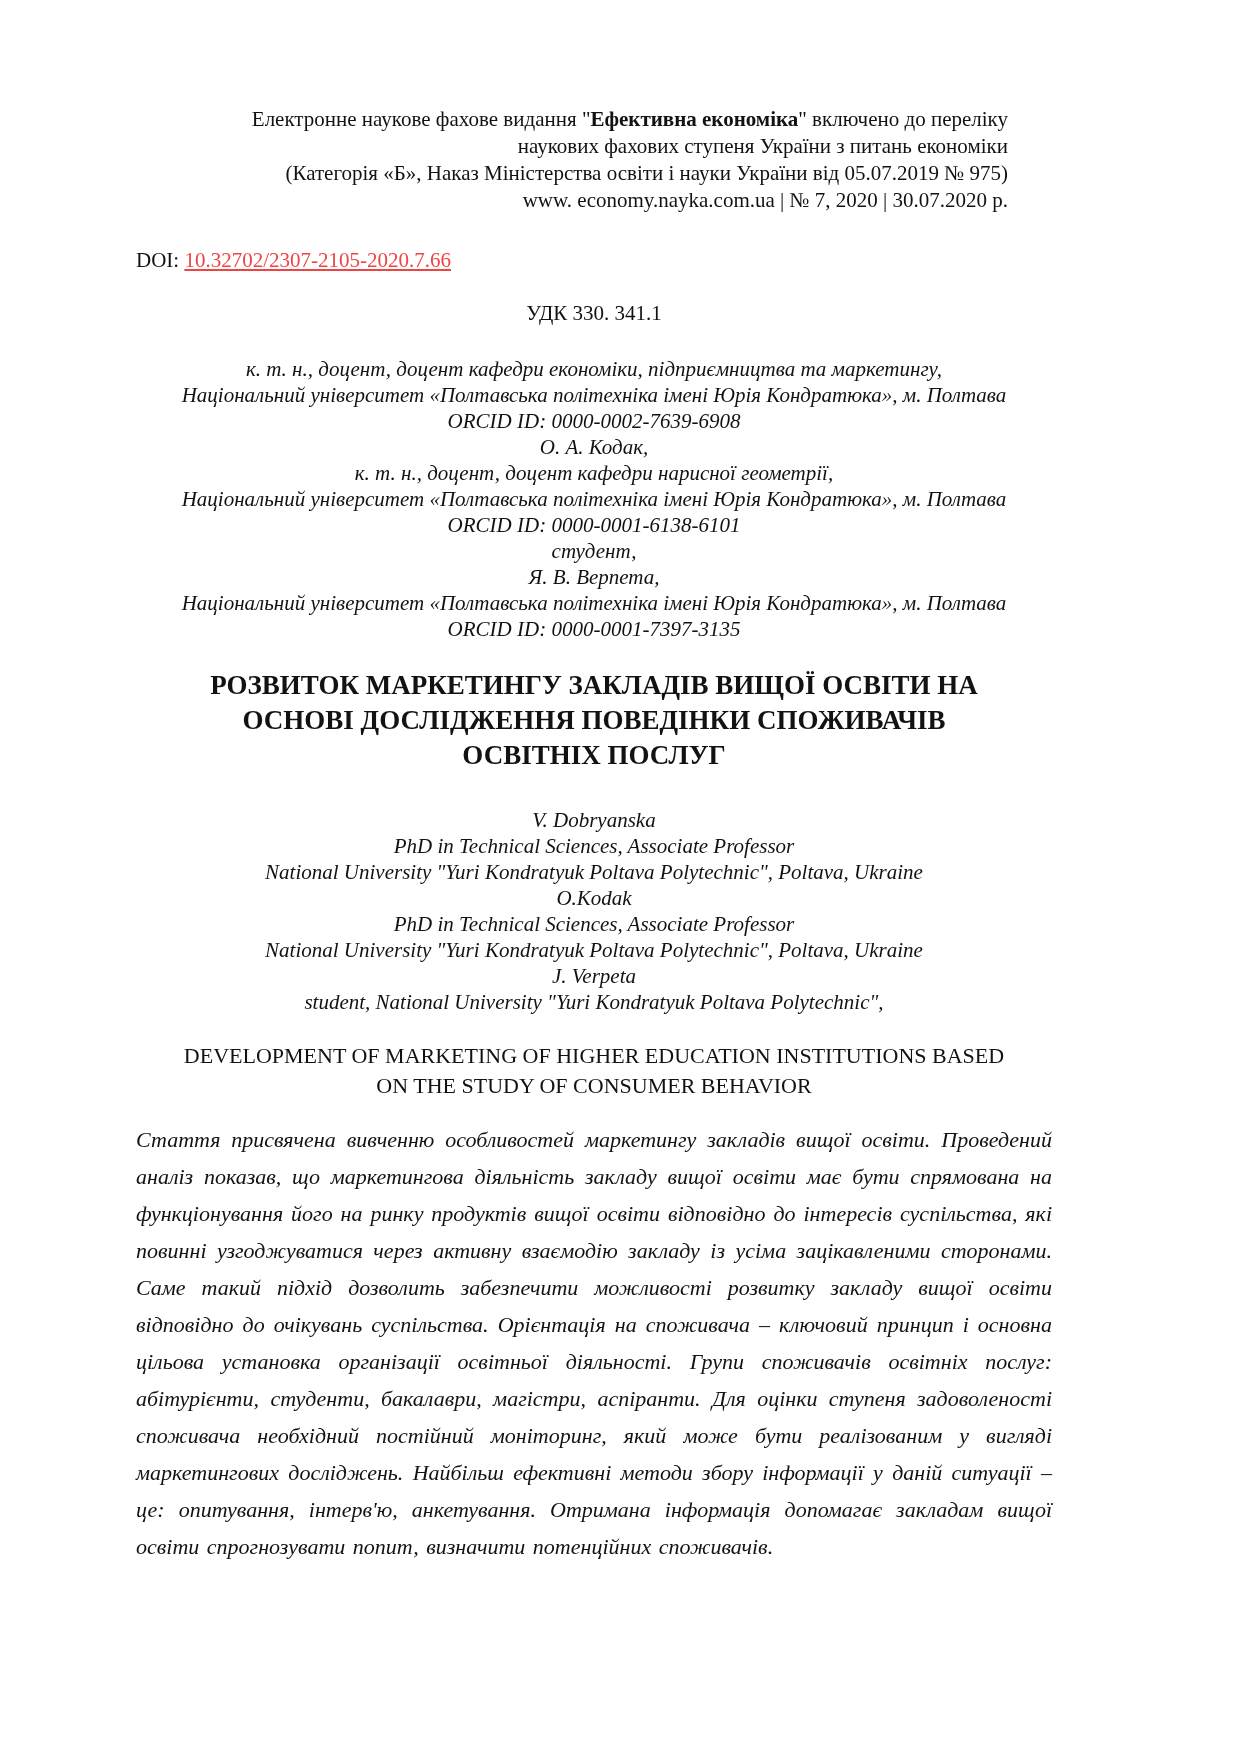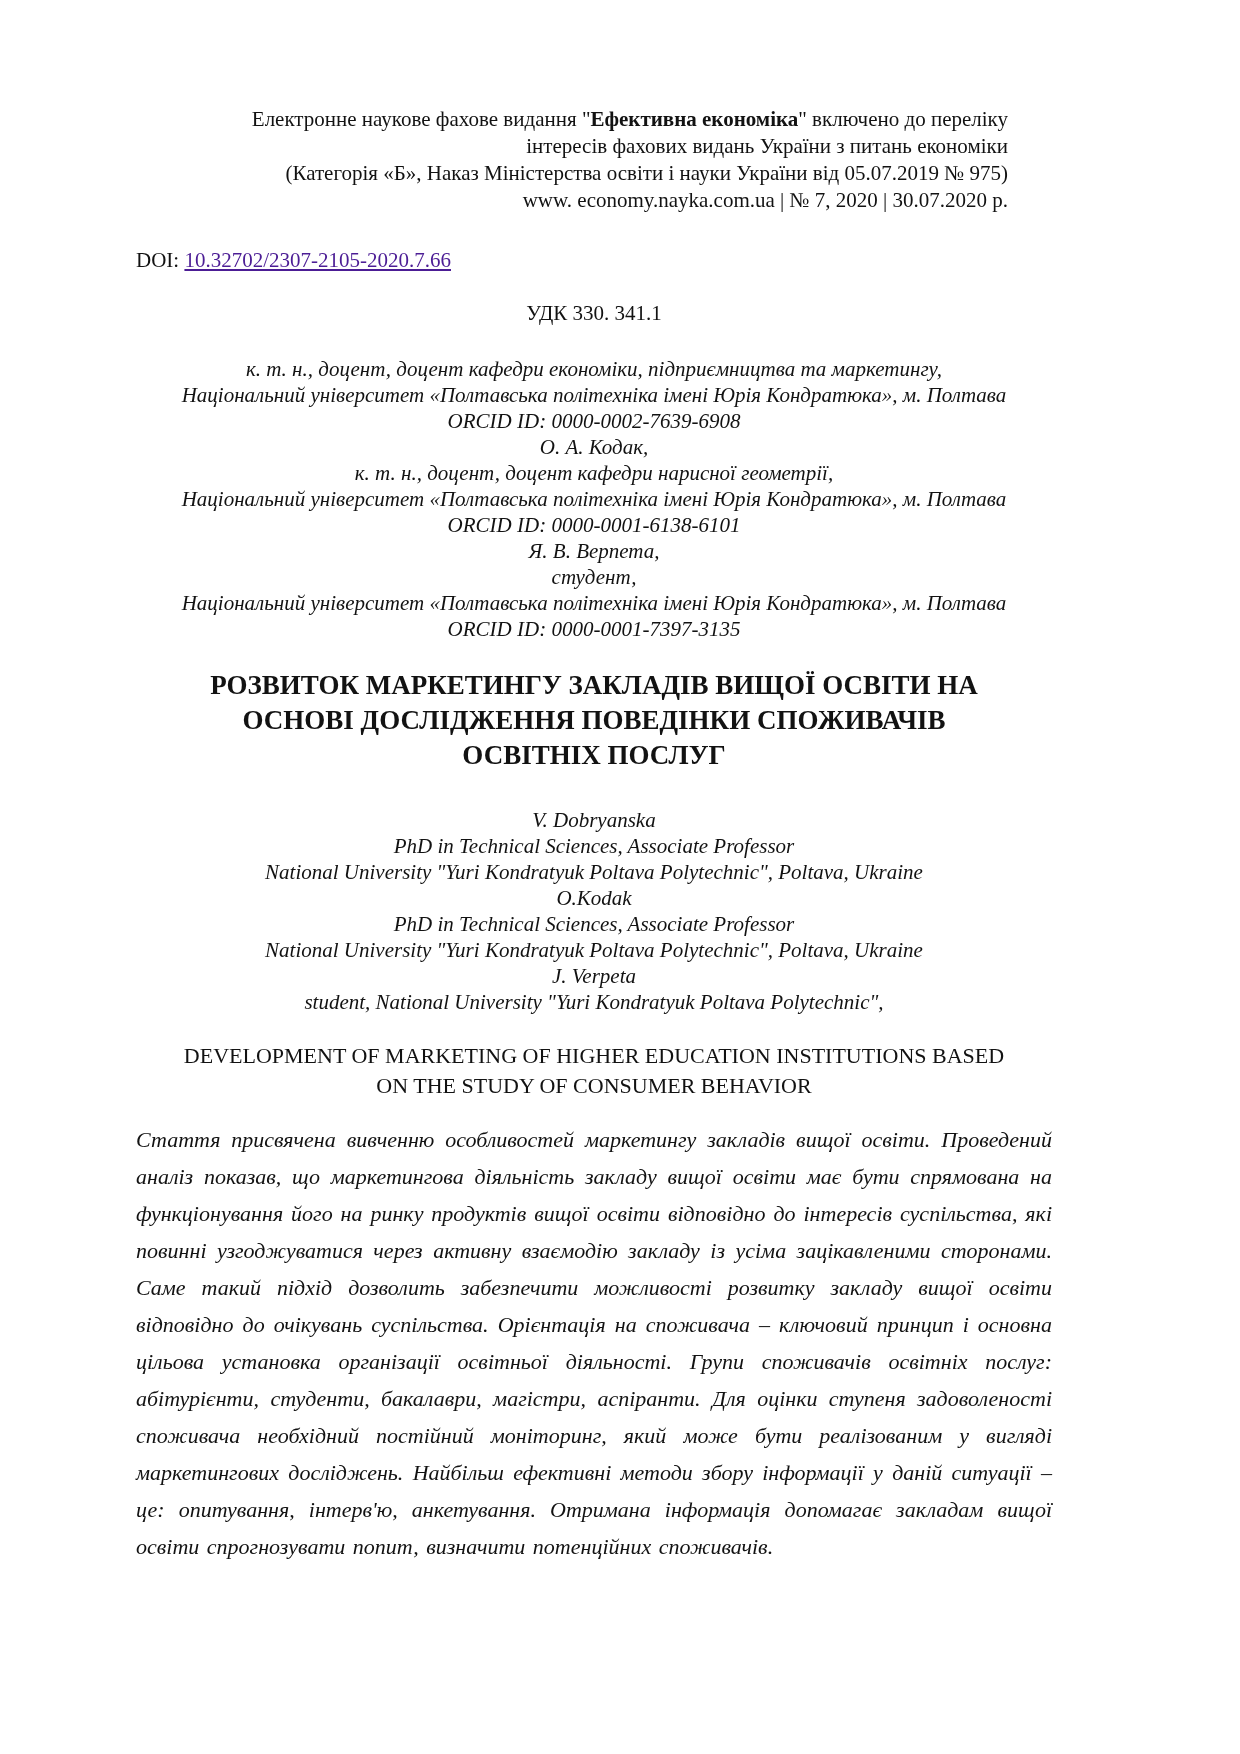--- a/index.html
+++ b/index.html
@@ -82,42 +82,42 @@
     word-spacing: 2px;
   }
 </style>
 </head>
 <body>
 
 <div class="page">
 
   <header class="masthead">
     <div><span>Електронне наукове фахове видання "</span><span class="mh-bold">Ефективна економіка</span><span>" включено до переліку</span></div>
-    <div>інтересів фахових видань України з питань економіки</div>
+    <div>наукових фахових ступеня України з питань економіки</div>
     <div>(Категорія «Б», Наказ Міністерства освіти і науки України від 05.07.2019 № 975)</div>
     <div>www. economy.nayka.com.ua | № 7, 2020 | 30.07.2020 р.</div>
   </header>
 
   <div class="doi-row">
     <span>DOI:</span>
-    <a class="doi-link" style="color: #4c1d95;">10.32702/2307-2105-2020.7.66</a>
+    <a class="doi-link" style="color: #ef4444;">10.32702/2307-2105-2020.7.66</a>
   </div>
 
   <div class="udc">УДК 330. 341.1</div>
 
   <section class="authors-ua">
     <div>к. т. н., доцент, доцент кафедри  економіки, підприємництва та маркетингу,</div>
     <div>Національний університет «Полтавська політехніка імені Юрія Кондратюка», м. Полтава</div>
     <div>ORCID ID:  0000-0002-7639-6908</div>
     <div>О. А. Кодак,</div>
     <div>к. т. н., доцент, доцент кафедри  нарисної геометрії,</div>
     <div>Національний університет «Полтавська політехніка імені Юрія Кондратюка», м. Полтава</div>
     <div>ORCID ID: 0000-0001-6138-6101</div>
+    <div>студент,</div>
     <div>Я. В. Верпета,</div>
-    <div>студент,</div>
     <div>Національний університет «Полтавська політехніка імені Юрія Кондратюка», м. Полтава</div>
     <div>ORCID ID: 0000-0001-7397-3135</div>
   </section>
 
   <h1 class="title-ua">
     <div>РОЗВИТОК МАРКЕТИНГУ ЗАКЛАДІВ ВИЩОЇ ОСВІТИ НА</div>
     <div>ОСНОВІ ДОСЛІДЖЕННЯ ПОВЕДІНКИ СПОЖИВАЧІВ</div>
     <div>ОСВІТНІХ ПОСЛУГ</div>
   </h1>
 

